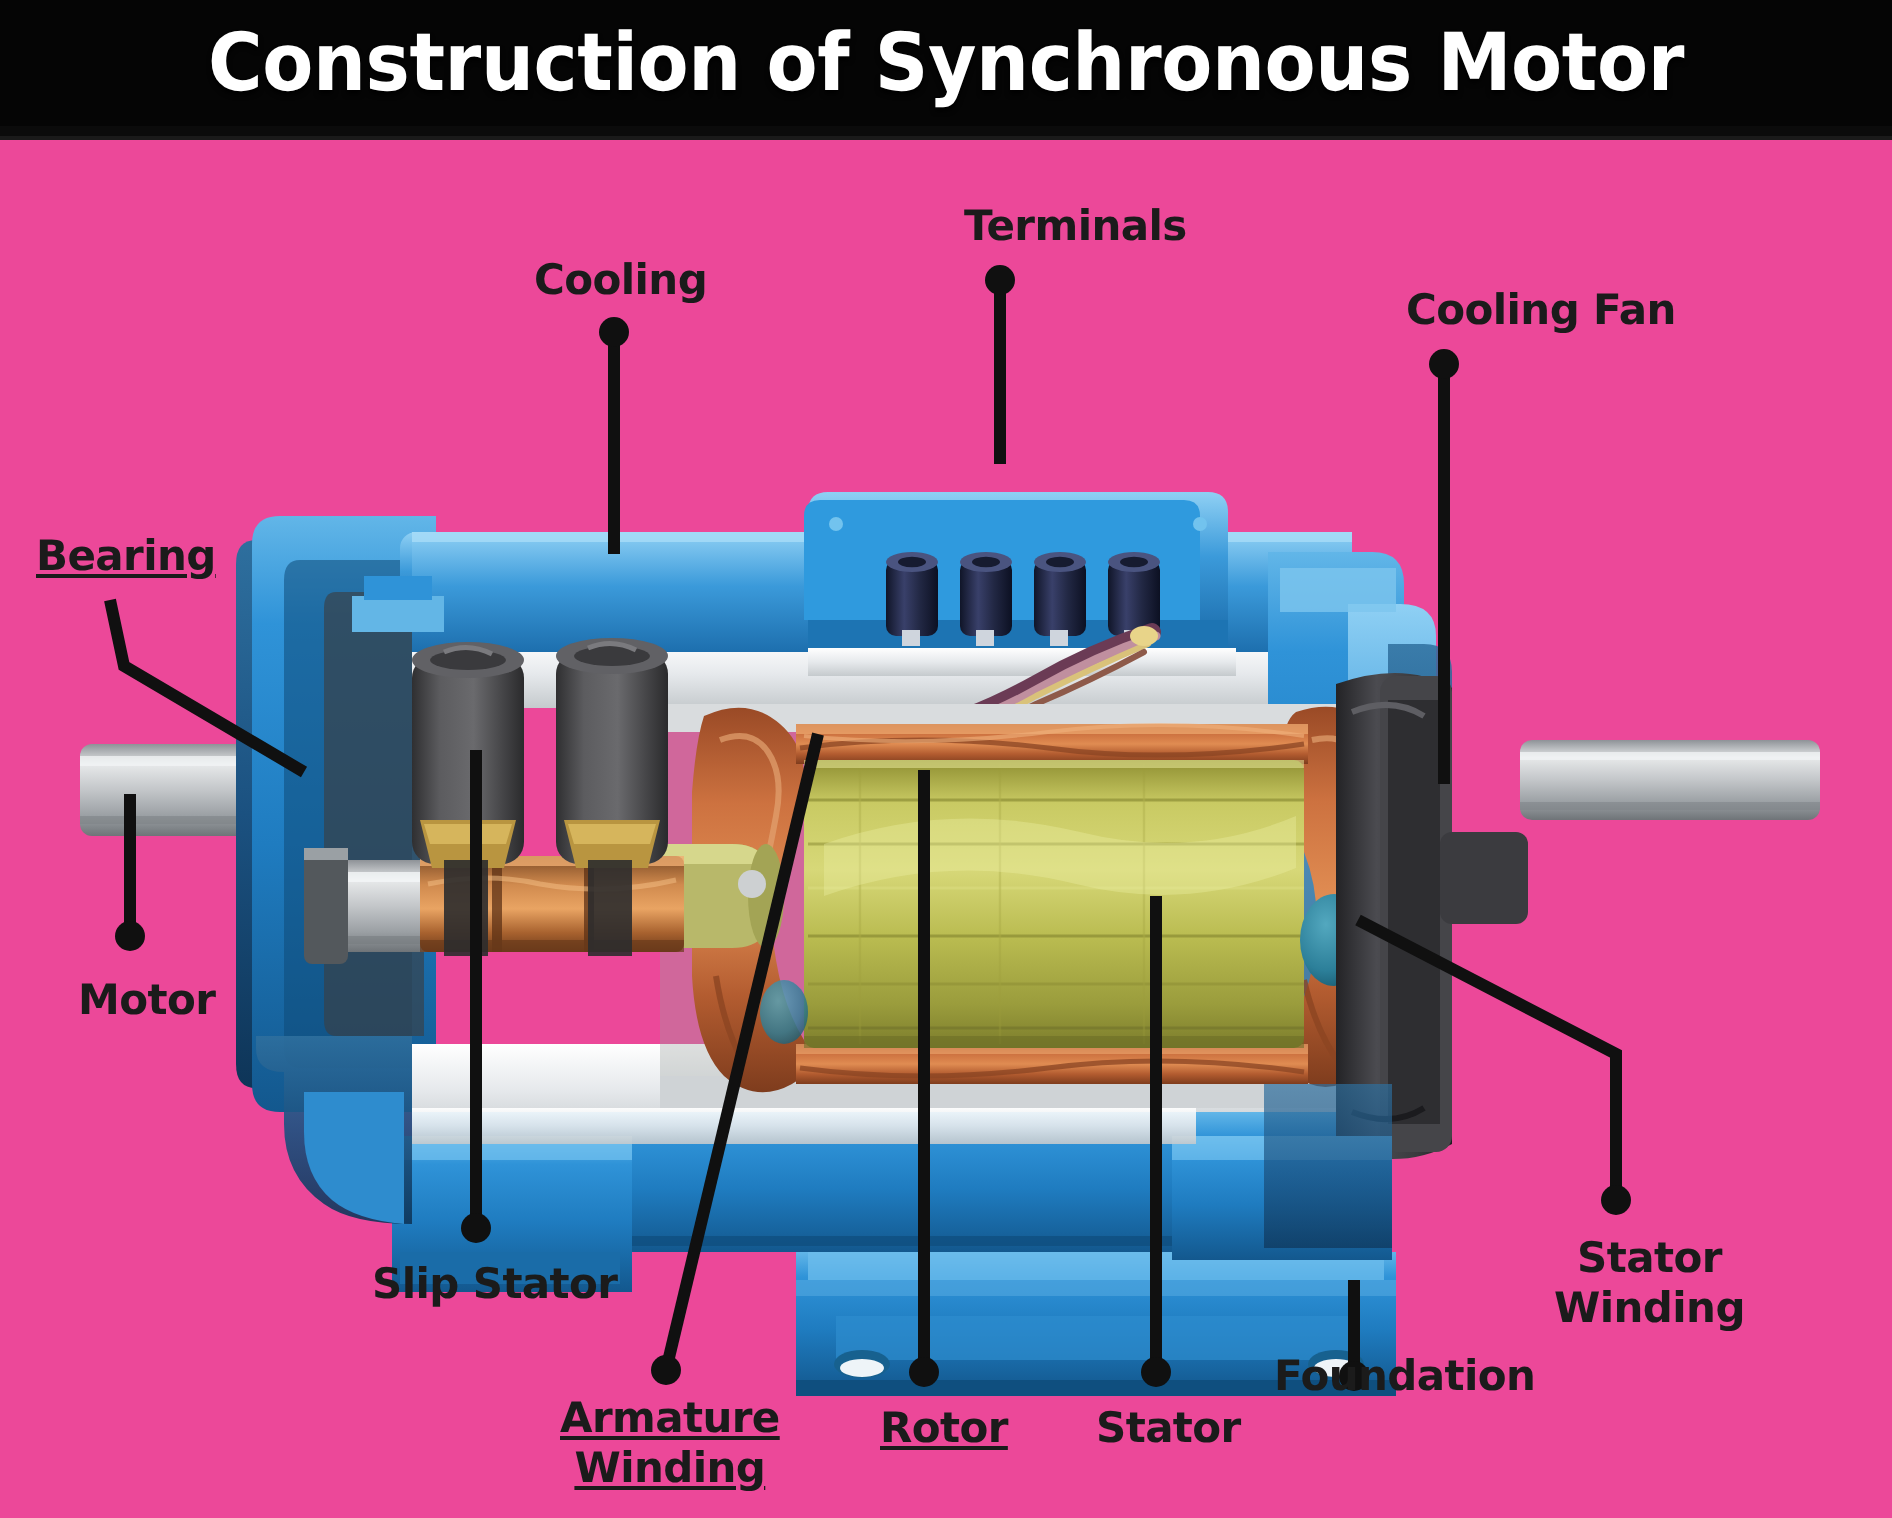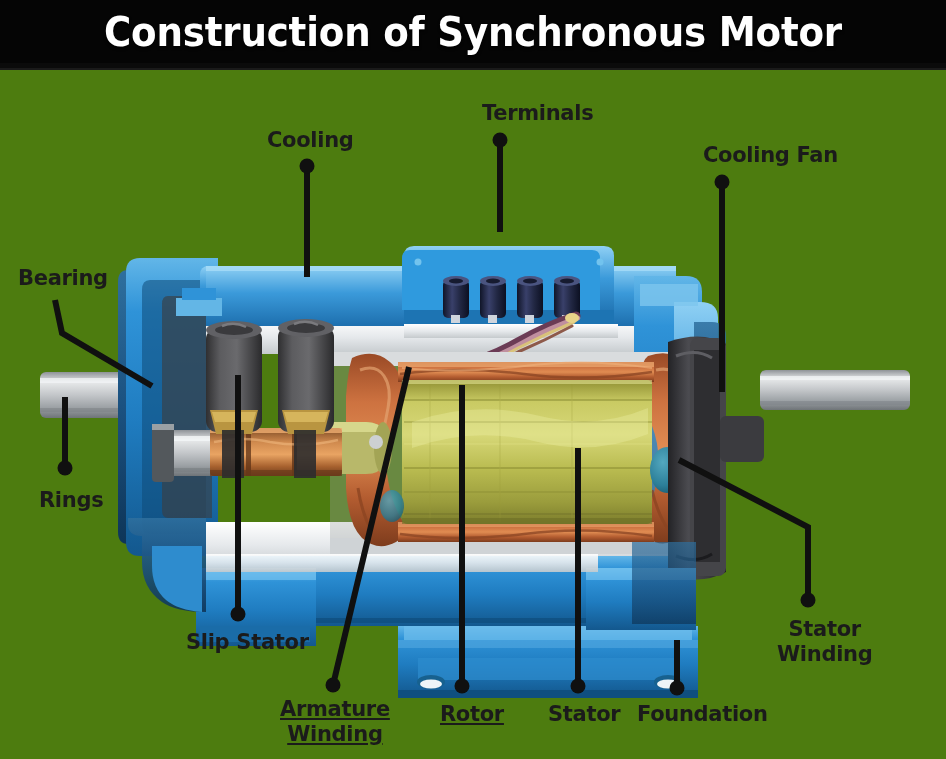--- a/index.html
+++ b/index.html
@@ -1,17 +1,17 @@
 <!DOCTYPE html>
 <html><head>
 <meta charset="utf-8">
 <style>
   html,body{margin:0;padding:0;background:#fff;}
   body{width:946px;height:759px;font-family:"DejaVu Sans",sans-serif;overflow:hidden;}
-  #page{position:relative;width:946px;height:759px;background:#4d7c0f;}
+  #page{position:relative;width:946px;height:759px;background:#ec4899;}
 
   
   #title-band{position:absolute;left:0;top:0;width:946px;height:63px;background:#050505;}
   #title-text{
     position:absolute;left:0;top:0;width:946px;height:63px;
     display:flex;align-items:center;justify-content:center;
     color:#ffffff;font-family:"DejaVu Sans",sans-serif;
     font-size:40px;font-weight:bold;letter-spacing:-0.2px;
     transform:scaleX(0.93);transform-origin:center center;
     text-shadow:0 2px 3px rgba(0,0,0,.9);
@@ -377,27 +377,27 @@
       <circle cx="238" cy="544" r="7.5"></circle>
       <circle cx="333" cy="615" r="7.5"></circle>
       <circle cx="462" cy="616" r="7.5"></circle>
       <circle cx="578" cy="616" r="7.5"></circle>
       <circle cx="677" cy="618" r="7.5"></circle>
       <circle cx="808" cy="530" r="7.5"></circle>
     </g>
   </svg>
   </div>
 
-  <div class="label" style="left:18px;  top:266px;">Bearing</div>
+  <div class="label" style="left:18px;  top:266px;text-decoration:underline;">Bearing</div>
   <div class="label" style="left:267px; top:128px;">Cooling</div>
   <div class="label" style="left:447px; top:101px;margin-left:35px;">Terminals</div>
   <div class="label" style="left:663px; top:143px;margin-left:40px;">Cooling Fan</div>
-  <div class="label" style="left:39px;  top:488px;">Rings</div>
+  <div class="label" style="left:39px;  top:488px;">Motor</div>
   <div class="label" style="left:186px; top:630px;">Slip Stator</div>
   <div class="label c" style="left:280px; top:697px;text-decoration:underline;">Armature
 Winding</div>
   <div class="label" style="left:440px; top:702px;text-decoration:underline;">Rotor</div>
   <div class="label" style="left:548px; top:702px;">Stator</div>
-  <div class="label" style="left:637px; top:702px;">Foundation</div>
+  <div class="label" style="left:637px; top:676px;">Foundation</div>
   <div class="label c" style="left:777px; top:617px;">Stator
 Winding</div>
 
 </div>
 
 </body></html>

